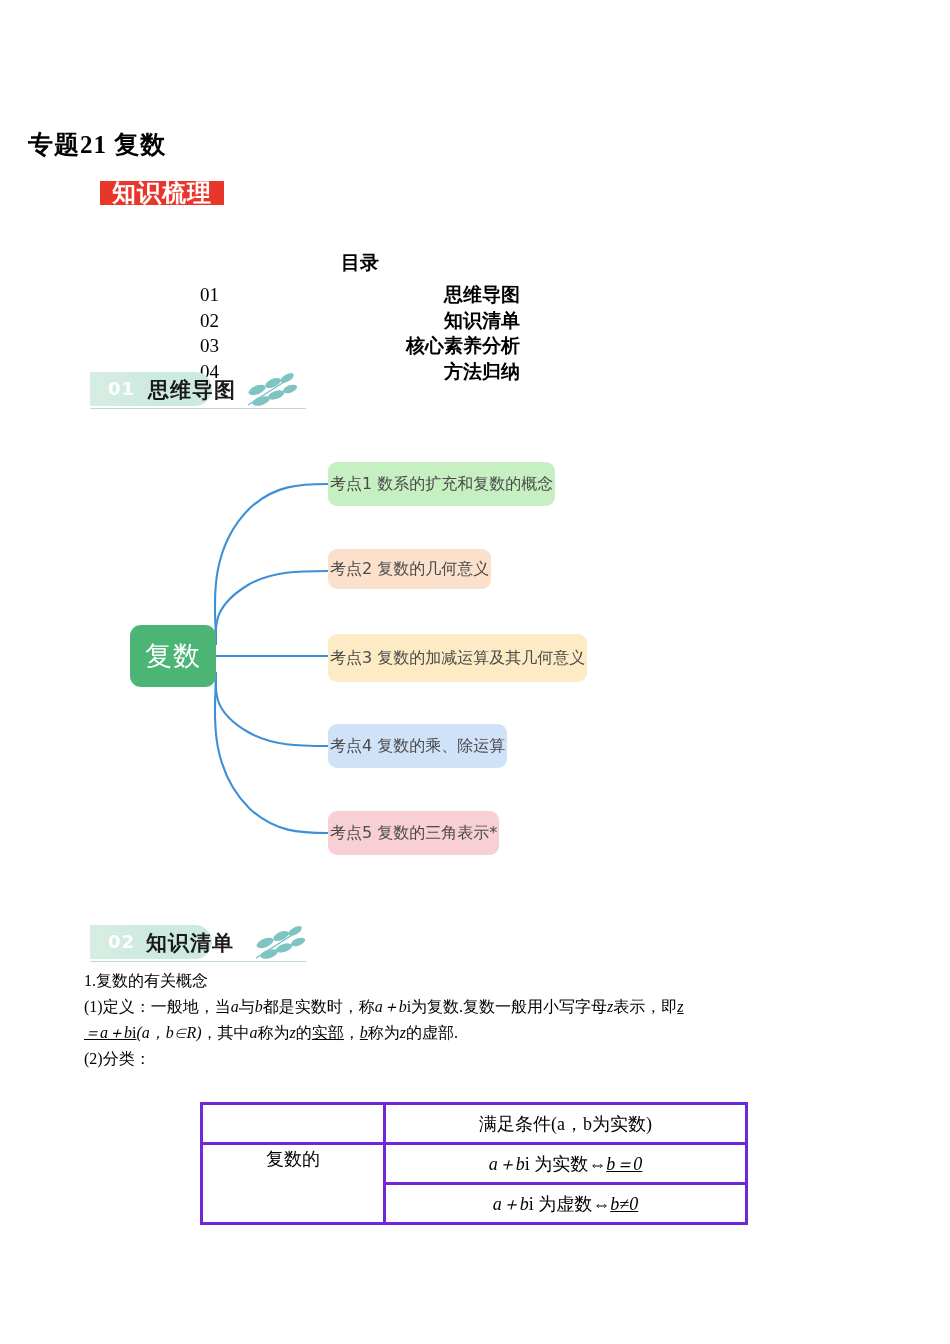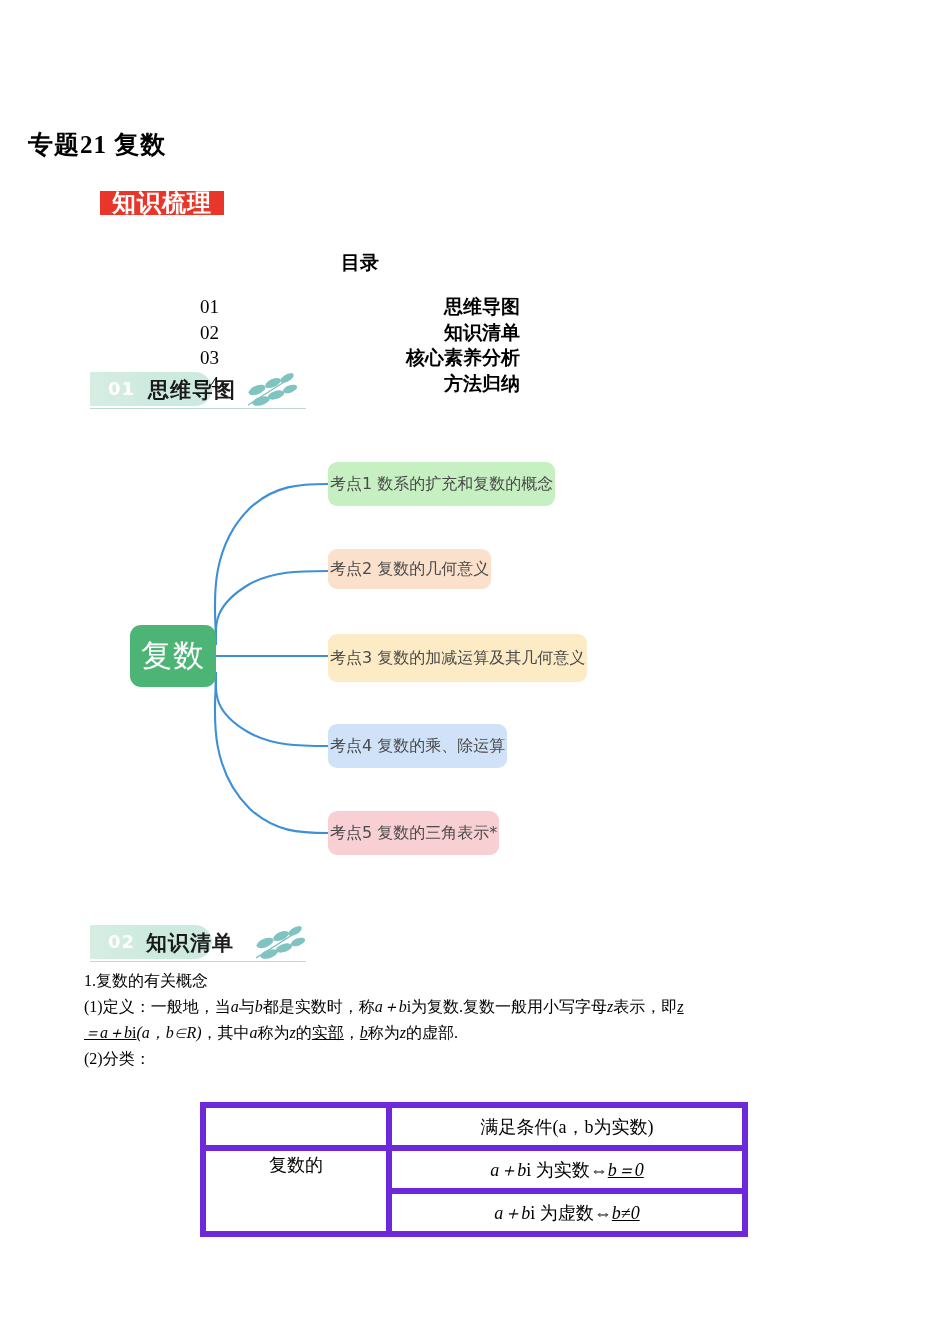--- a/index.html
+++ b/index.html
@@ -29,21 +29,21 @@
     font-family: "Liberation Serif", "DejaVu Serif", serif;
     margin-left: 28px;
   }
 
   
   .red-badge-wrap {
     position: absolute;
     left: 92px;
     top: 181px;
     display: flex;
-    align-items: center;
+    align-items: flex-start;
     height: 44px;
   }
   .red-badge-bar {
     width: 8px;
     background: #FBD14B;
   }
   .red-badge-box {
     background: #E8372A;
     color: #ffffff;
     font-family: "DejaVu Sans", sans-serif;
@@ -60,21 +60,21 @@
   .toc {
     position: absolute;
     left: 200px;
     top: 250px;
     width: 320px;
   }
   .toc-title {
     text-align: center;
     font-size: 19px;
     font-weight: bold;
-    margin-bottom: 18px;
+    margin-bottom: 6px;
   }
   .toc-row {
     display: flex;
     justify-content: space-between;
     align-items: baseline;
     font-size: 19px;
     line-height: 1.35;
   }
   .toc-num {
     font-weight: normal;
@@ -163,21 +163,21 @@
   .mm-center {
     position: absolute;
     left: 130px;
     top: 185px;
     width: 86px;
     height: 62px;
     background: #4CB576;
     border-radius: 11px;
     color: #ffffff;
     font-family: "DejaVu Sans", sans-serif;
-    font-size: 31px;
+    font-size: 27px;
     display: flex;
     align-items: center;
     justify-content: center;
     letter-spacing: 1px;
   }
 
   
   .body-text {
     position: absolute;
     left: 84px;
@@ -195,21 +195,21 @@
   .kb-table {
     position: absolute;
     left: 200px;
     top: 1102px;
     width: 548px;
     border-collapse: collapse;
     font-size: 18px;
     font-family: "Liberation Serif", "DejaVu Serif", serif;
   }
   .kb-table td {
-    border: 6px solid #6d28d9;
+    border: 3px solid #6d28d9;
     height: 33px;
     text-align: center;
     vertical-align: middle;
     padding: 2px 6px;
   }
   .kb-table td.col-left { width: 168px; }
 </style>
 </head>
 <body>
 

